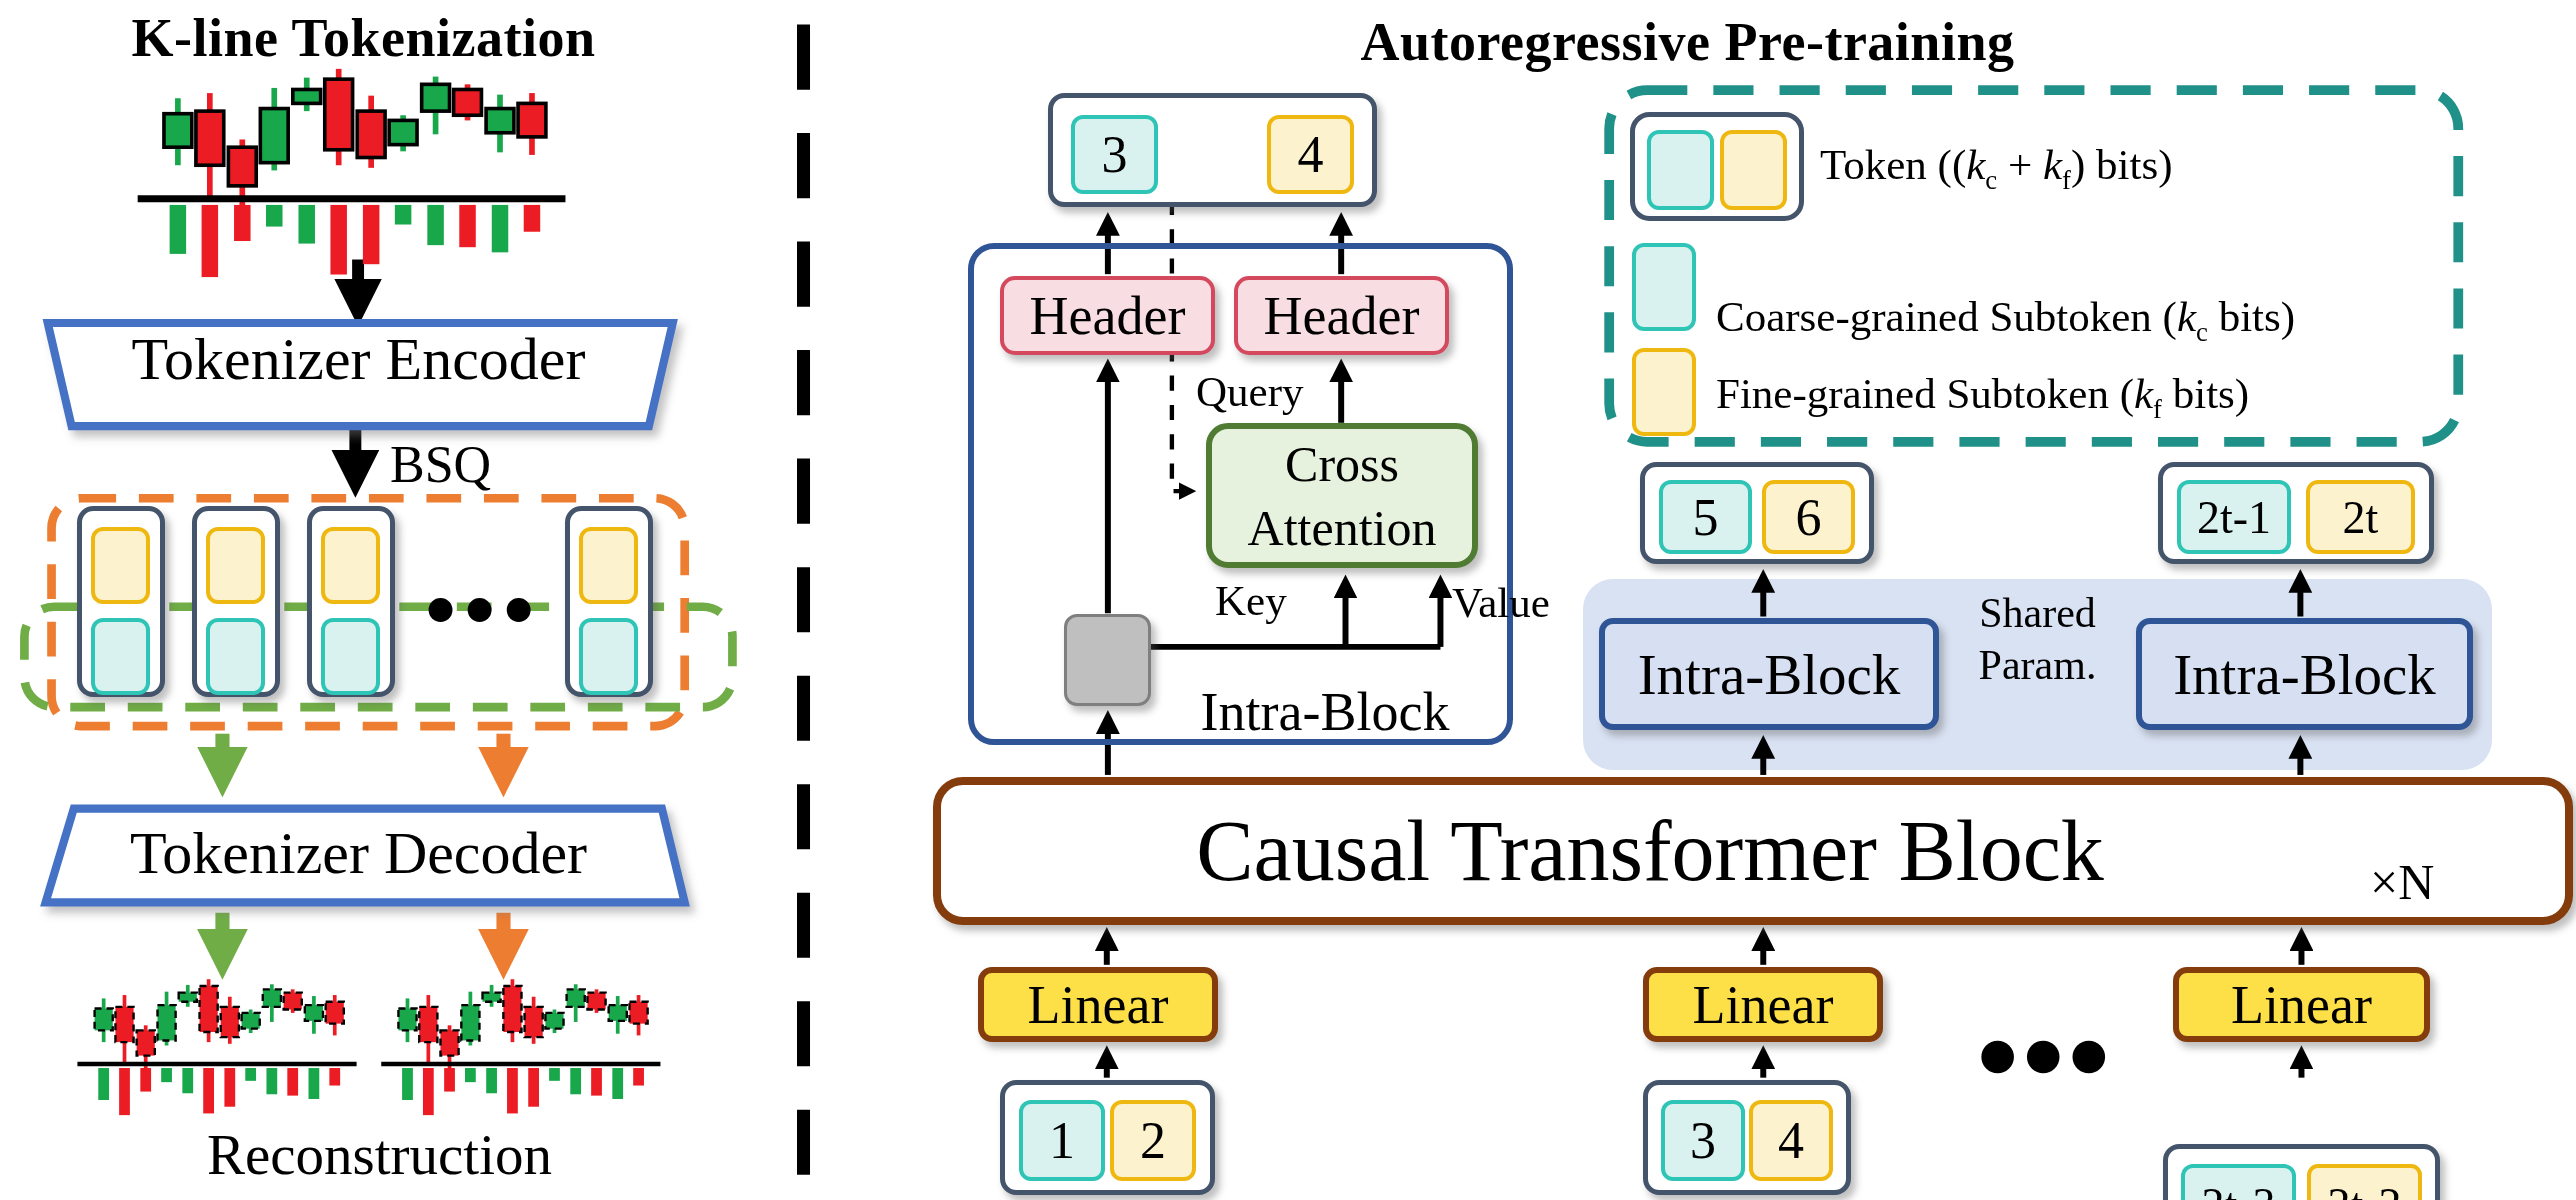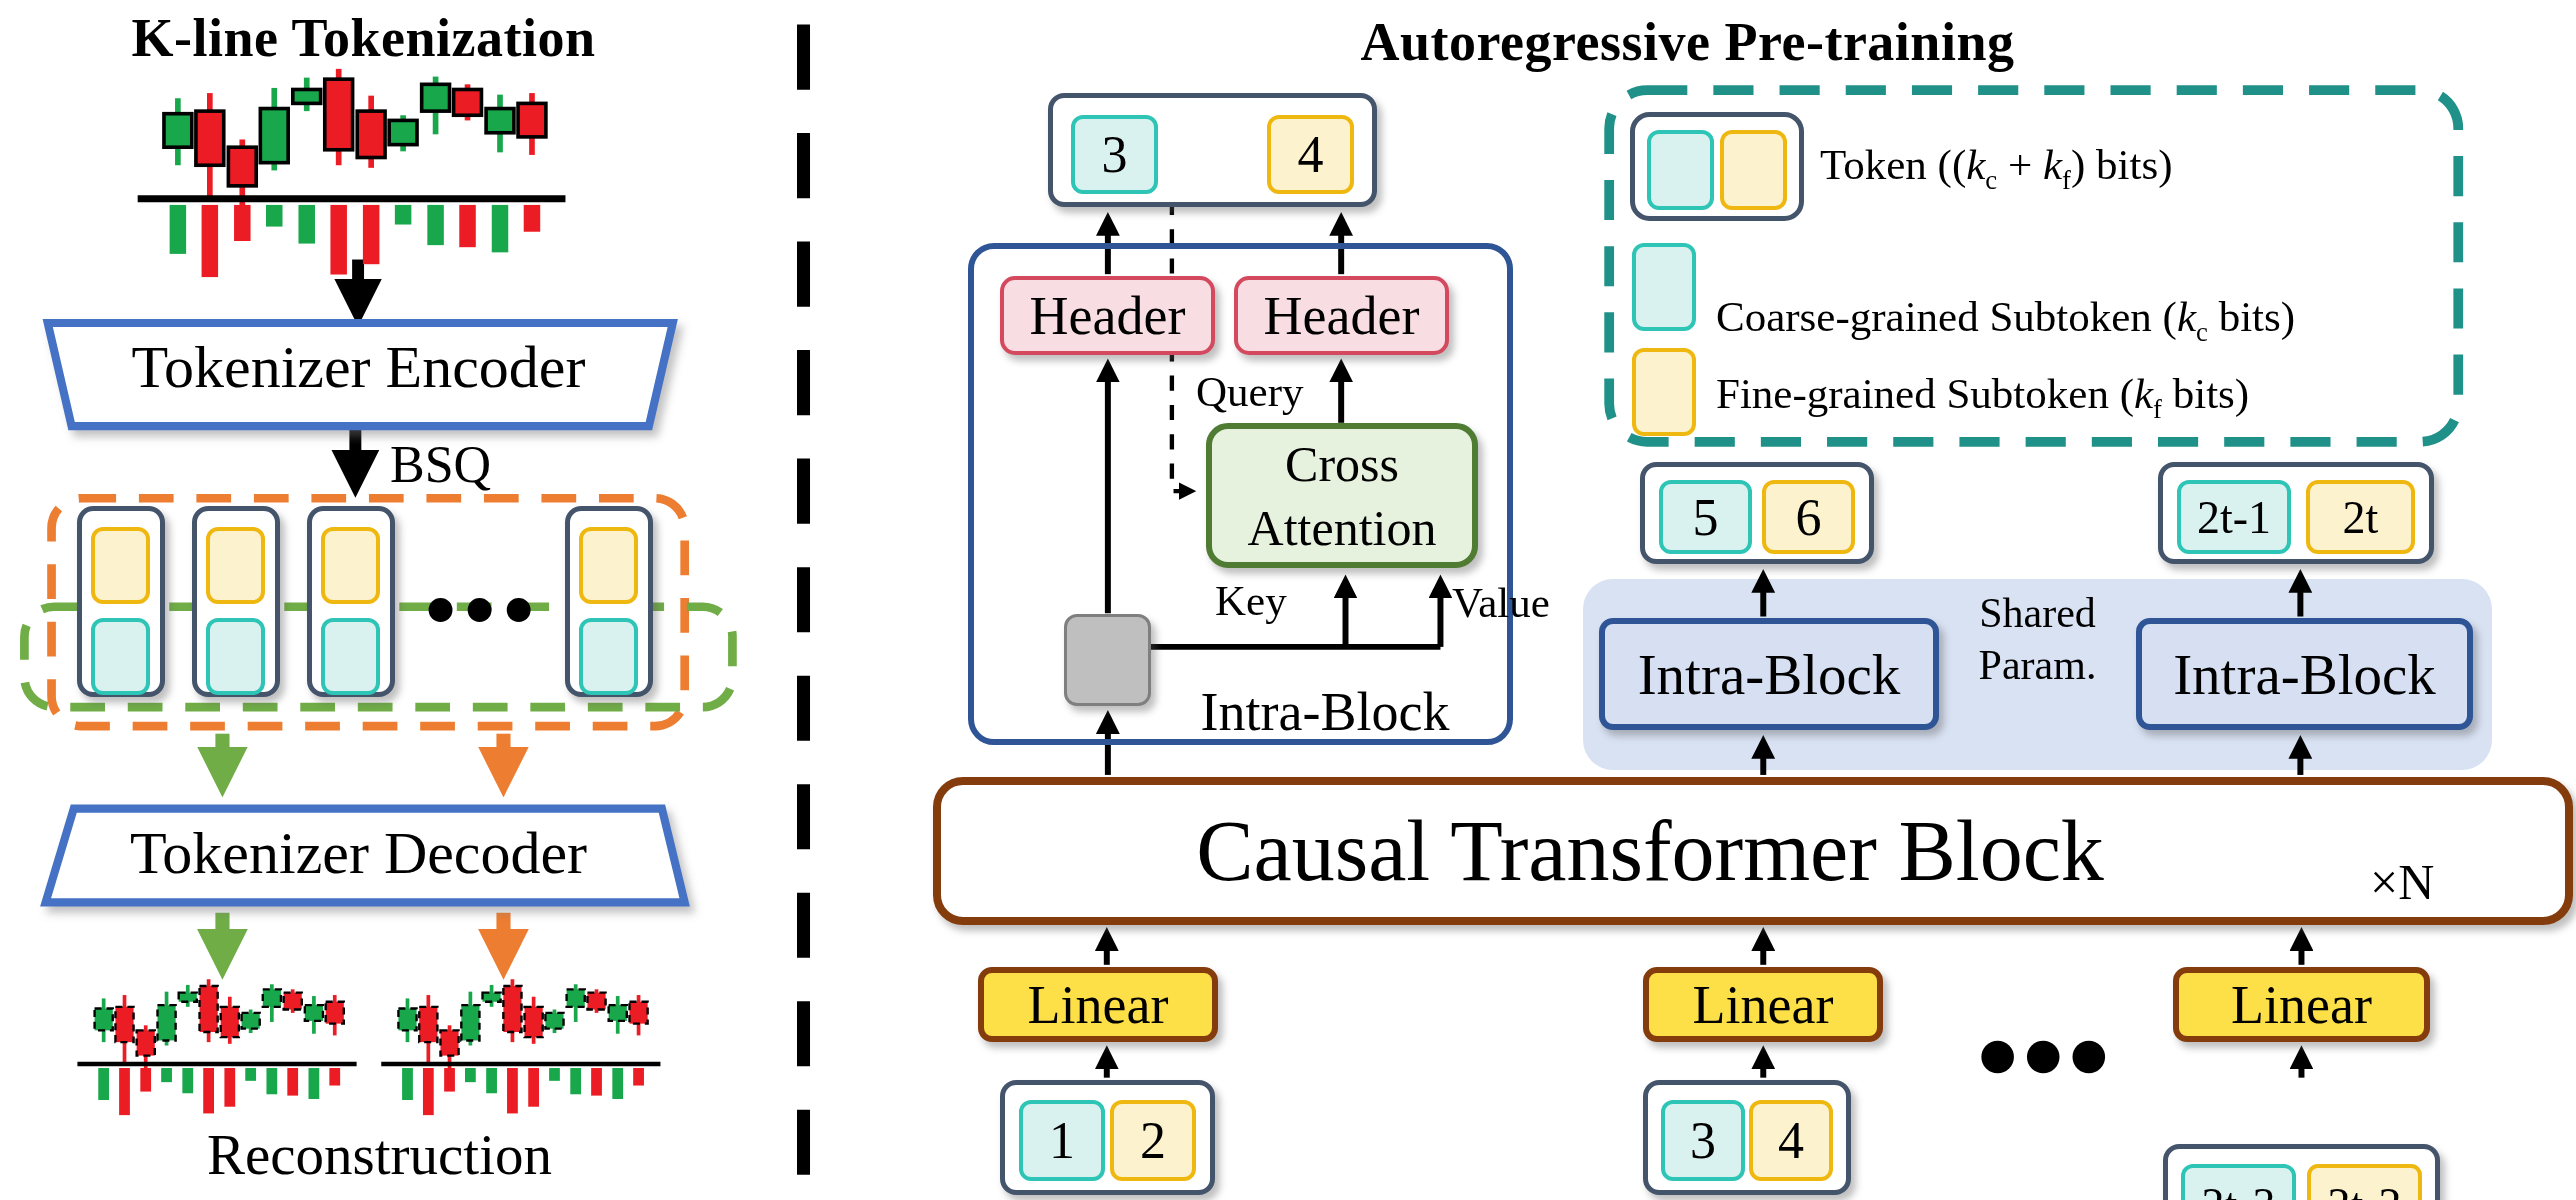--- a/index.html
+++ b/index.html
@@ -233,21 +233,21 @@
   <line x1="3250" y1="1778" x2="3250" y2="1726" stroke="#000" stroke-width="11" marker-end="url(#ah-k)"></line>
   <line x1="4242" y1="1778" x2="4242" y2="1726" stroke="#000" stroke-width="11" marker-end="url(#ah-k)"></line>
 
   <line x1="2040" y1="1986" x2="2040" y2="1944" stroke="#000" stroke-width="11" marker-end="url(#ah-k)"></line>
   <line x1="3250" y1="1986" x2="3250" y2="1944" stroke="#000" stroke-width="11" marker-end="url(#ah-k)"></line>
   <line x1="4242" y1="1986" x2="4242" y2="1944" stroke="#000" stroke-width="11" marker-end="url(#ah-k)"></line>
 </svg>
 
 <div class="abs ctr title" style="left:92px;top:7.6px;width:543px;height:60px;">K-line Tokenization</div>
 
-<div class="abs ctr trap-label" style="left:71px;top:318px;width:575px;height:98px;">Tokenizer Encoder</div>
+<div class="abs ctr trap-label" style="left:71px;top:310px;width:575px;height:98px;">Tokenizer Encoder</div>
 
 <div class="abs small-label" style="left:390px;top:435px;width:163px;height:54px;font-size:52px;">BSQ</div>
 
 <div class="abs box tok-outer shadow" style="left:77px;top:506px;width:88px;height:191px;">
   <div class="sub f" style="position:absolute;left:9.2px;top:16.3px;width:59px;height:77px;"></div>
   <div class="sub c" style="position:absolute;left:9.2px;top:107px;width:59px;height:77px;"></div>
 </div>
 <div class="abs box tok-outer shadow" style="left:192px;top:506px;width:88px;height:191px;">
   <div class="sub f" style="position:absolute;left:9.2px;top:16.3px;width:59px;height:77px;"></div>
   <div class="sub c" style="position:absolute;left:9.2px;top:107px;width:59px;height:77px;"></div>

